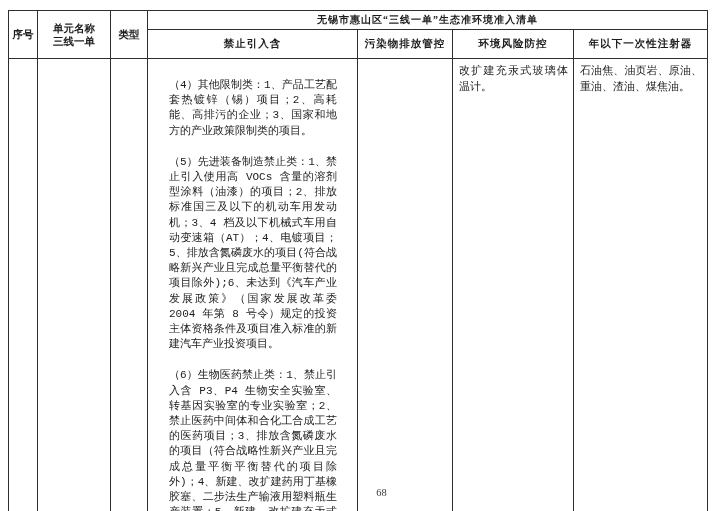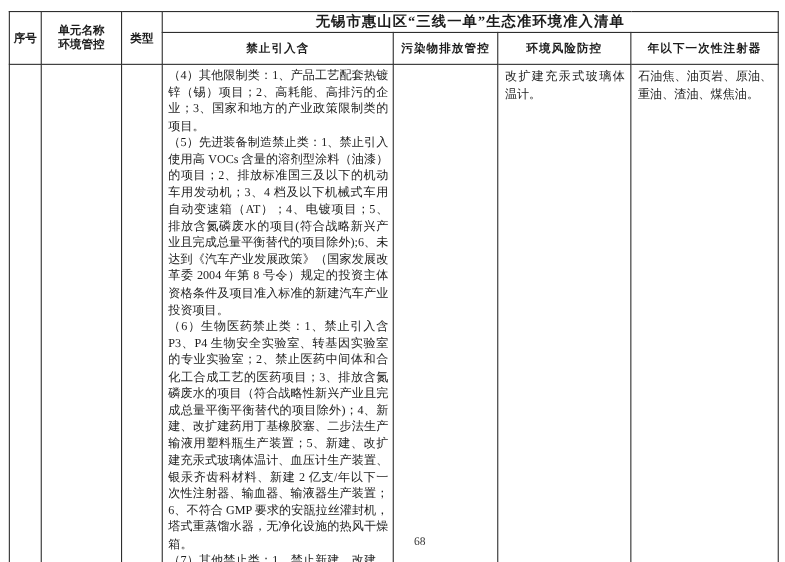--- a/index.html
+++ b/index.html
@@ -31,21 +31,21 @@
     padding: 0;
     vertical-align: middle;
     font-weight: bold;
     font-size: 10.5px;
     text-align: center;
     color: #1c1c1c;
   }
   .doc-table th.title-cell {
     height: 18px;
     letter-spacing: 1px;
-    font-size: 13px;
+    font-size: 10px;
   }
   .doc-table tr.subhead th {
     height: 28px;
     font-size: 10.5px;
     letter-spacing: 1px;
   }
   .doc-table th .two-line {
     display: block;
     line-height: 13px;
   }
@@ -56,23 +56,24 @@
     text-align: left;
   }
   .cell-text {
     font-size: 11px;
     line-height: 15.2px;
     padding: 3px 4px 0 5px;
     text-align: justify;
     text-align-last: left;
   }
   .cell-text p {
-    margin: 0;
+    margin: 16px;
     text-align: justify;
     text-align-last: left;
+    font-family: Liberation Mono, monospace;
   }
   .side-text {
     font-size: 11px;
     line-height: 16px;
     padding: 3px 5px 0 6px;
     text-align: justify;
     text-align-last: left;
   }
   .page-number {
     position: absolute;
@@ -99,21 +100,21 @@
       <col style="width:121px">
       <col style="width:134px">
     </colgroup>
     <tbody>
         <tr>
       <th rowspan="2">
         <span>序号</span>
       </th>
       <th rowspan="2">
         <span class="two-line">单元名称</span>
-        <span class="two-line">环境管控</span>
+        <span class="two-line">三线一单</span>
       </th>
       <th rowspan="2">
         <span>类型</span>
       </th>
       <th colspan="4" class="title-cell">
         <span>无锡市惠山区“三线一单”生态准环境准入清单</span>
       </th>
     </tr>
     <tr class="subhead">
       <th>

